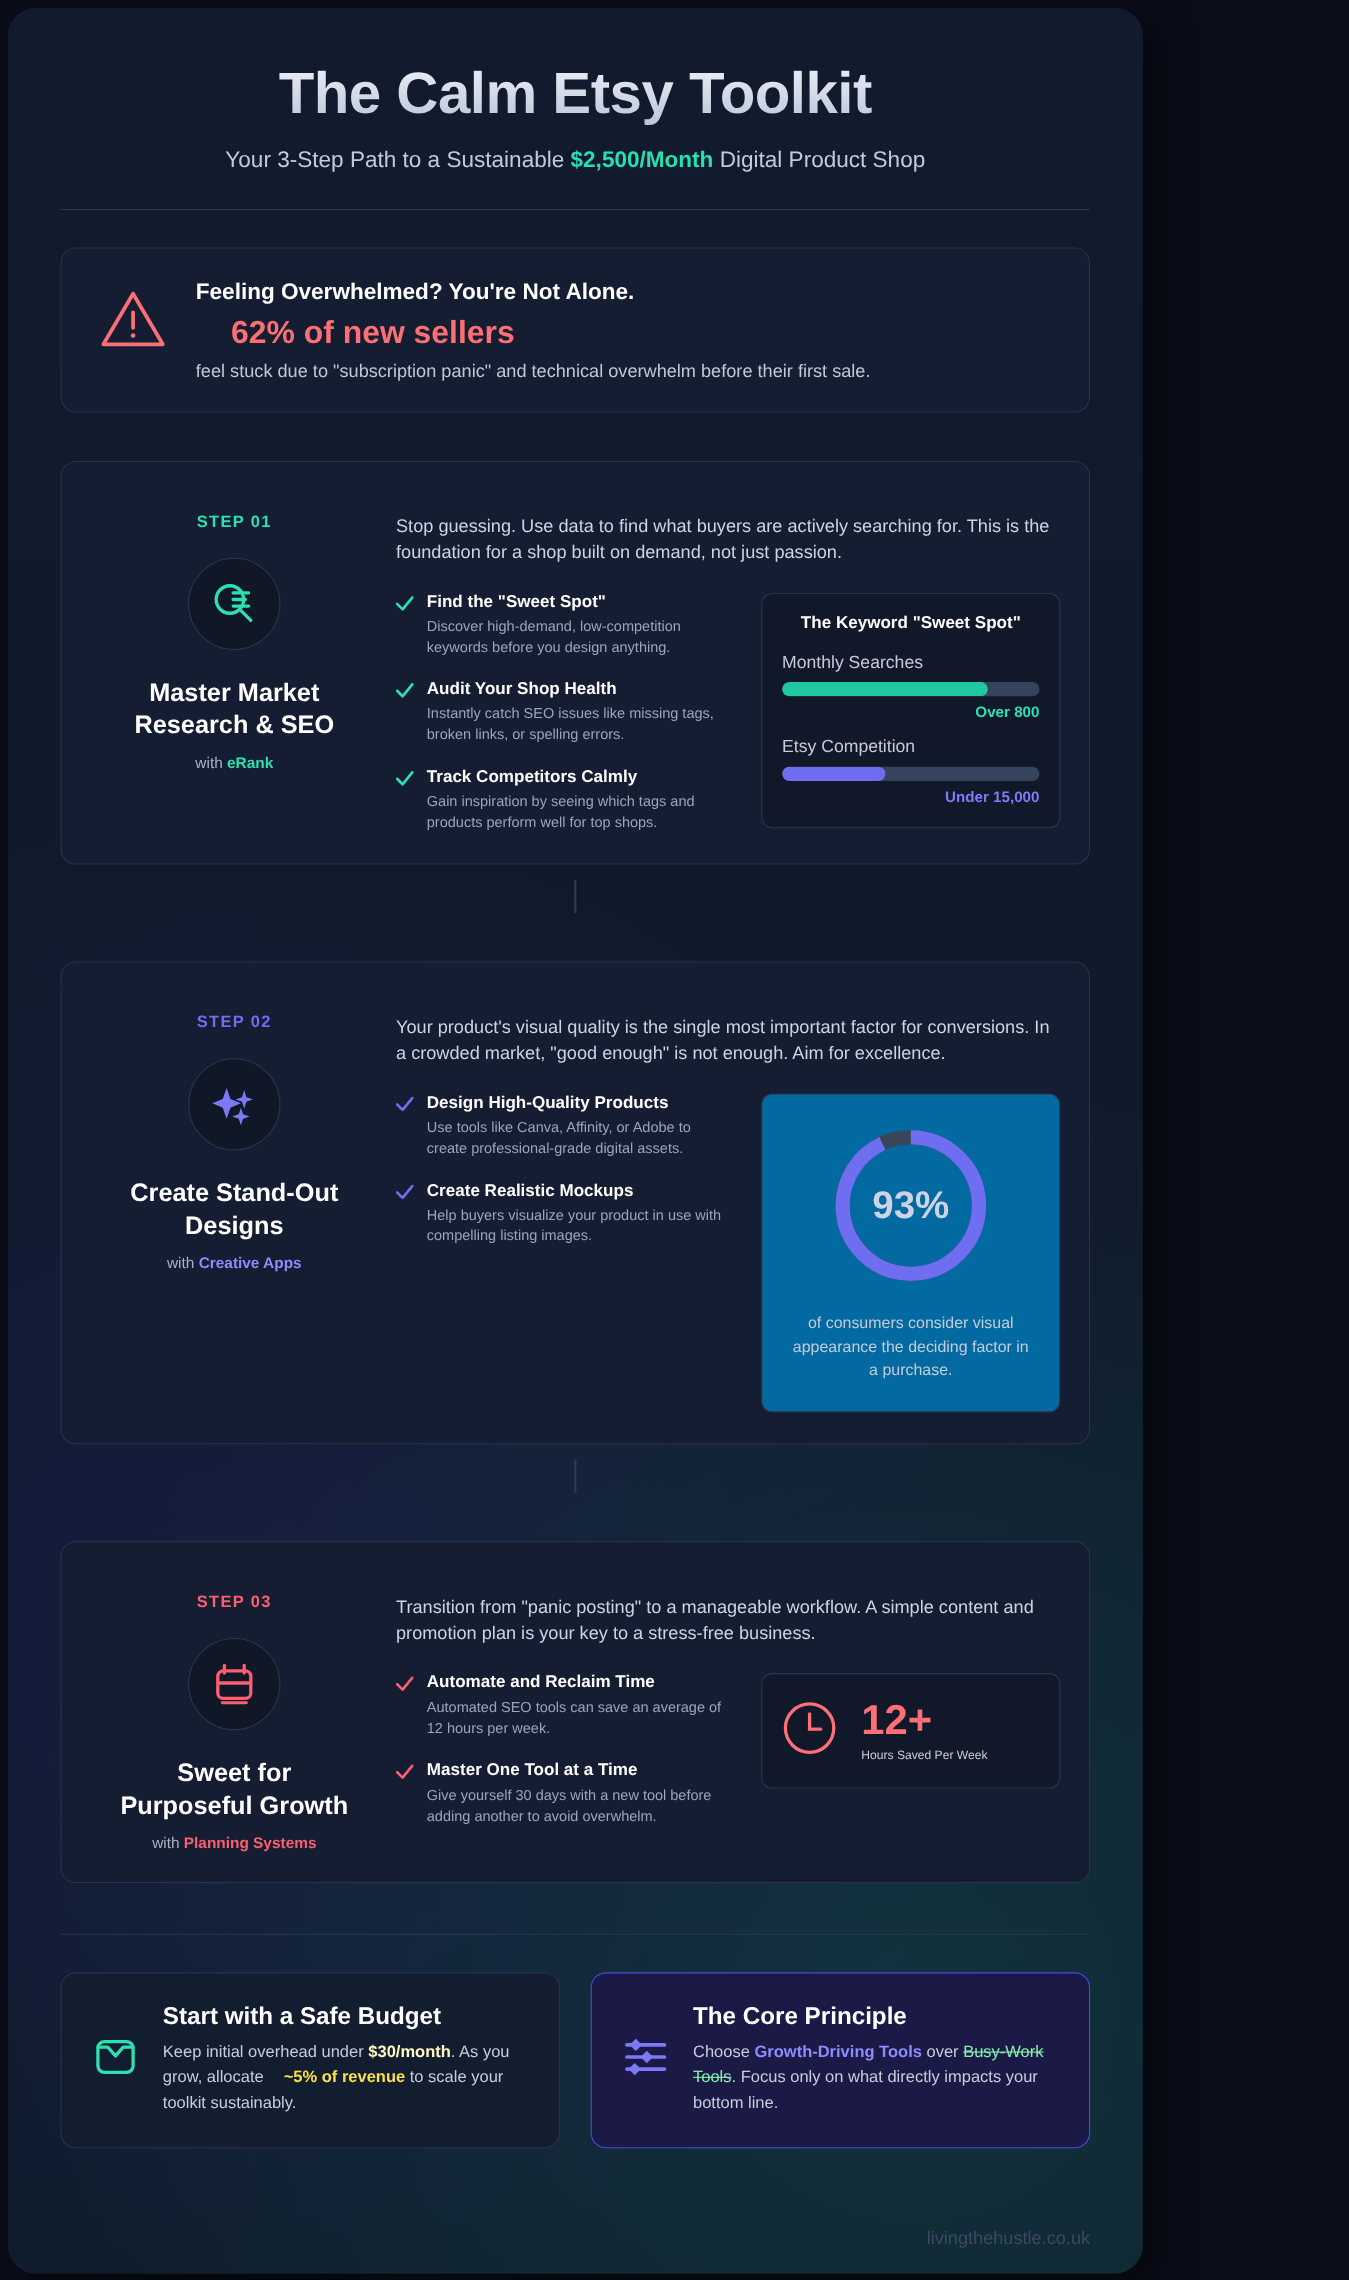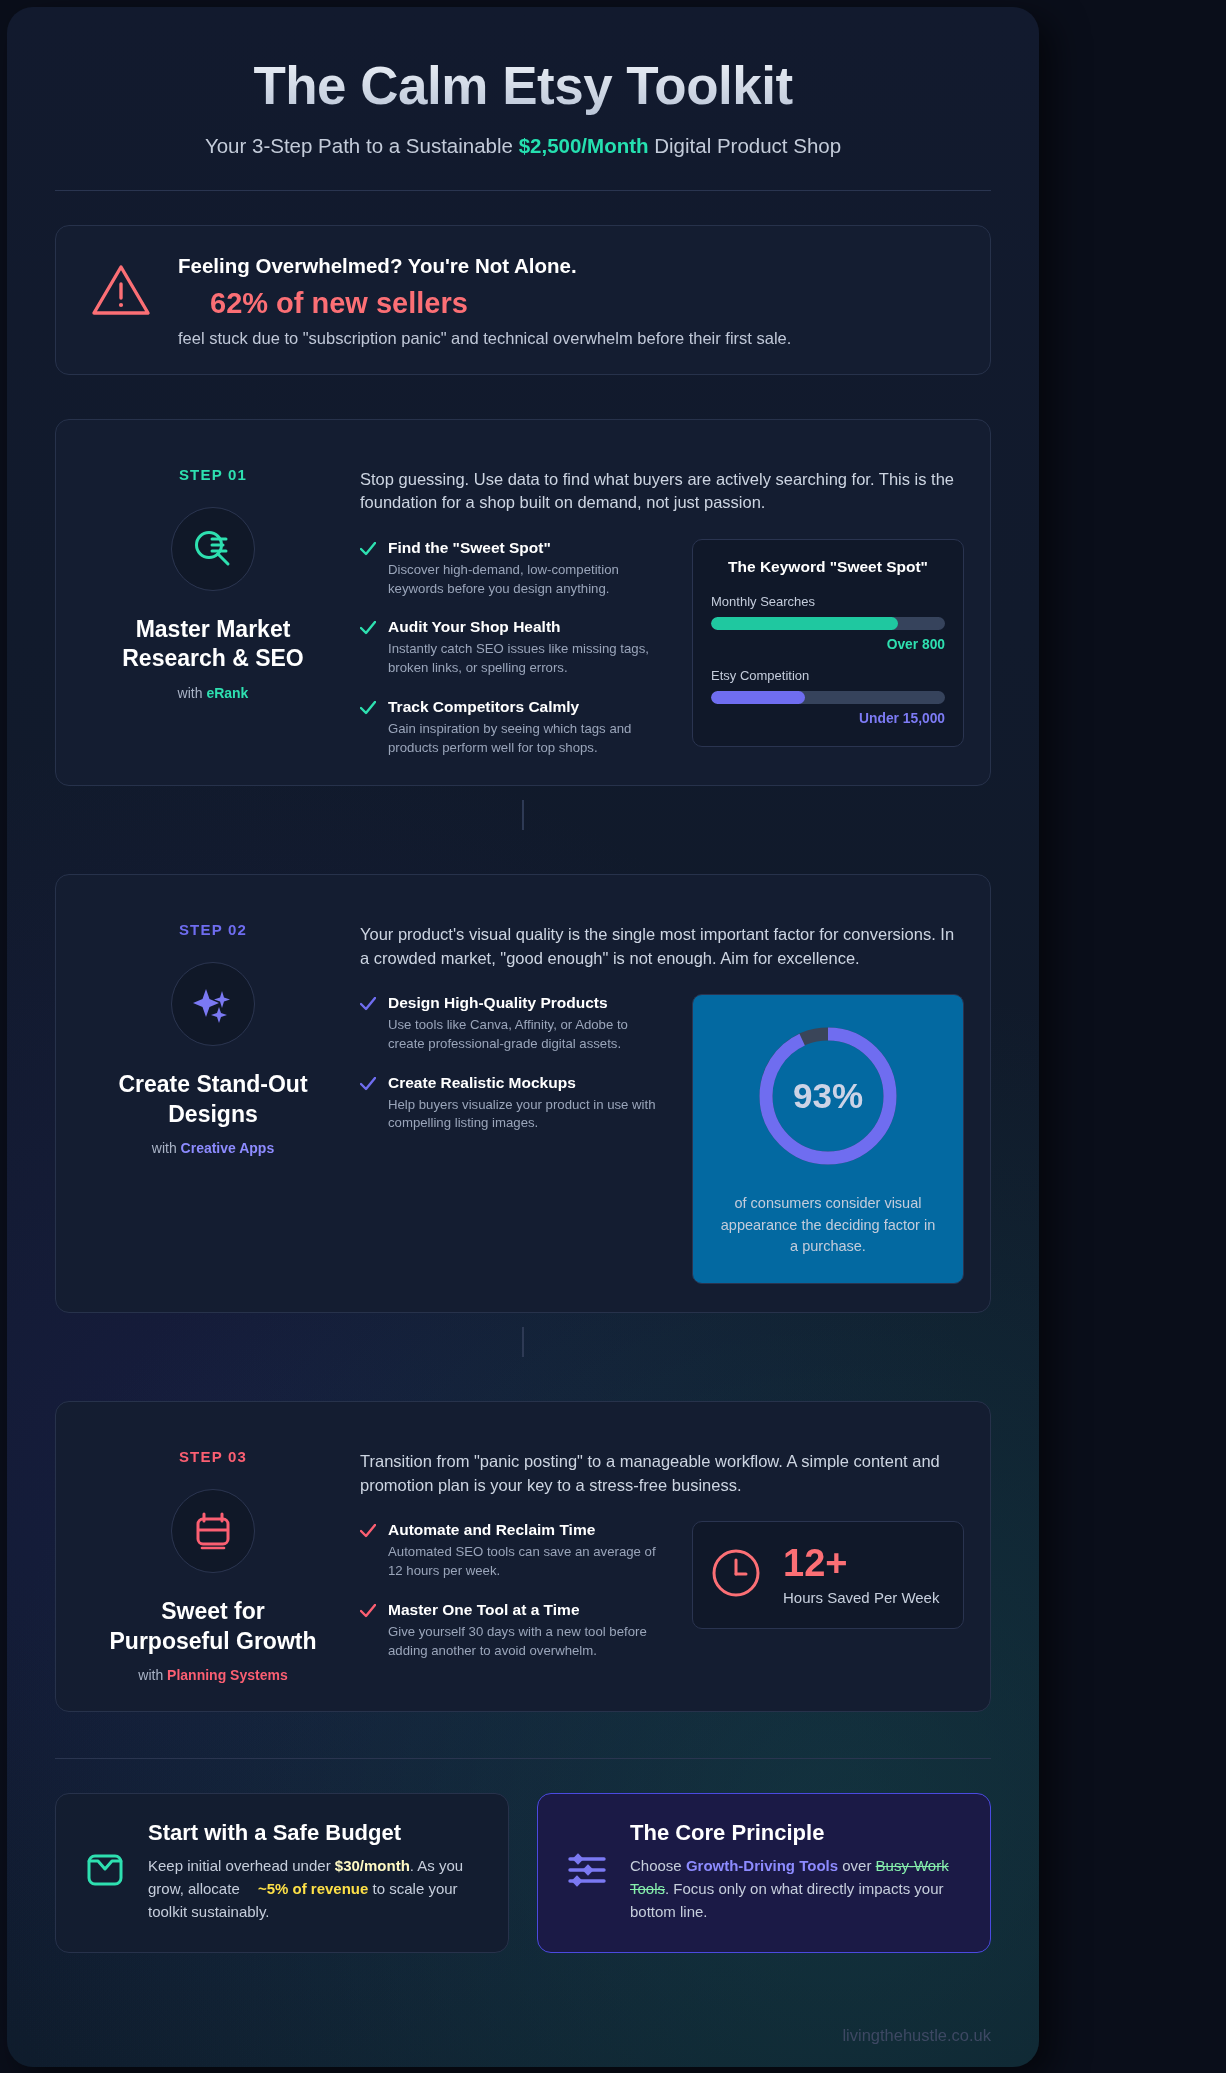--- a/index.html
+++ b/index.html
@@ -155,21 +155,21 @@
     padding: 18px 18px 20px 18px;
     align-self: flex-start;
   }
   .panel-title {
     text-align: center;
     font-size: 15.5px;
     font-weight: bold;
     color: #ffffff;
     margin-bottom: 18px;
   }
-  .metric-label { font-size: 13px; color: #c4ccdb; margin-bottom: 8px; }
+  .metric-label { font-size: 16px; color: #c4ccdb; margin-bottom: 8px; }
   .bar-track {
     height: 13px;
     border-radius: 7px;
     background: #36435c;
     overflow: hidden;
   }
   .bar-fill { height: 100%; border-radius: 7px; }
   .metric-val {
     text-align: right;
     font-size: 13.8px;
@@ -204,21 +204,21 @@
     border: 1px solid #2a3450;
     border-radius: 10px;
     background: #101829;
     padding: 22px 16px;
     display: flex;
     align-items: center;
     gap: 20px;
     align-self: flex-start;
   }
   .hours-num { font-size: 38px; font-weight: bold; color: #fc6f75; line-height: 1; }
-  .hours-cap { font-size: 15px; color: #c8d0de; margin-top: 7px; }
+  .hours-cap { font-size: 11px; color: #c8d0de; margin-top: 7px; }
 
   
   .connector {
     width: 2px; height: 30px;
     background: #2e3a55;
     margin: 14px auto;
   }
 
   .hr-bot { height: 1px; background: #2a3550; margin-top: 46px; }
 

